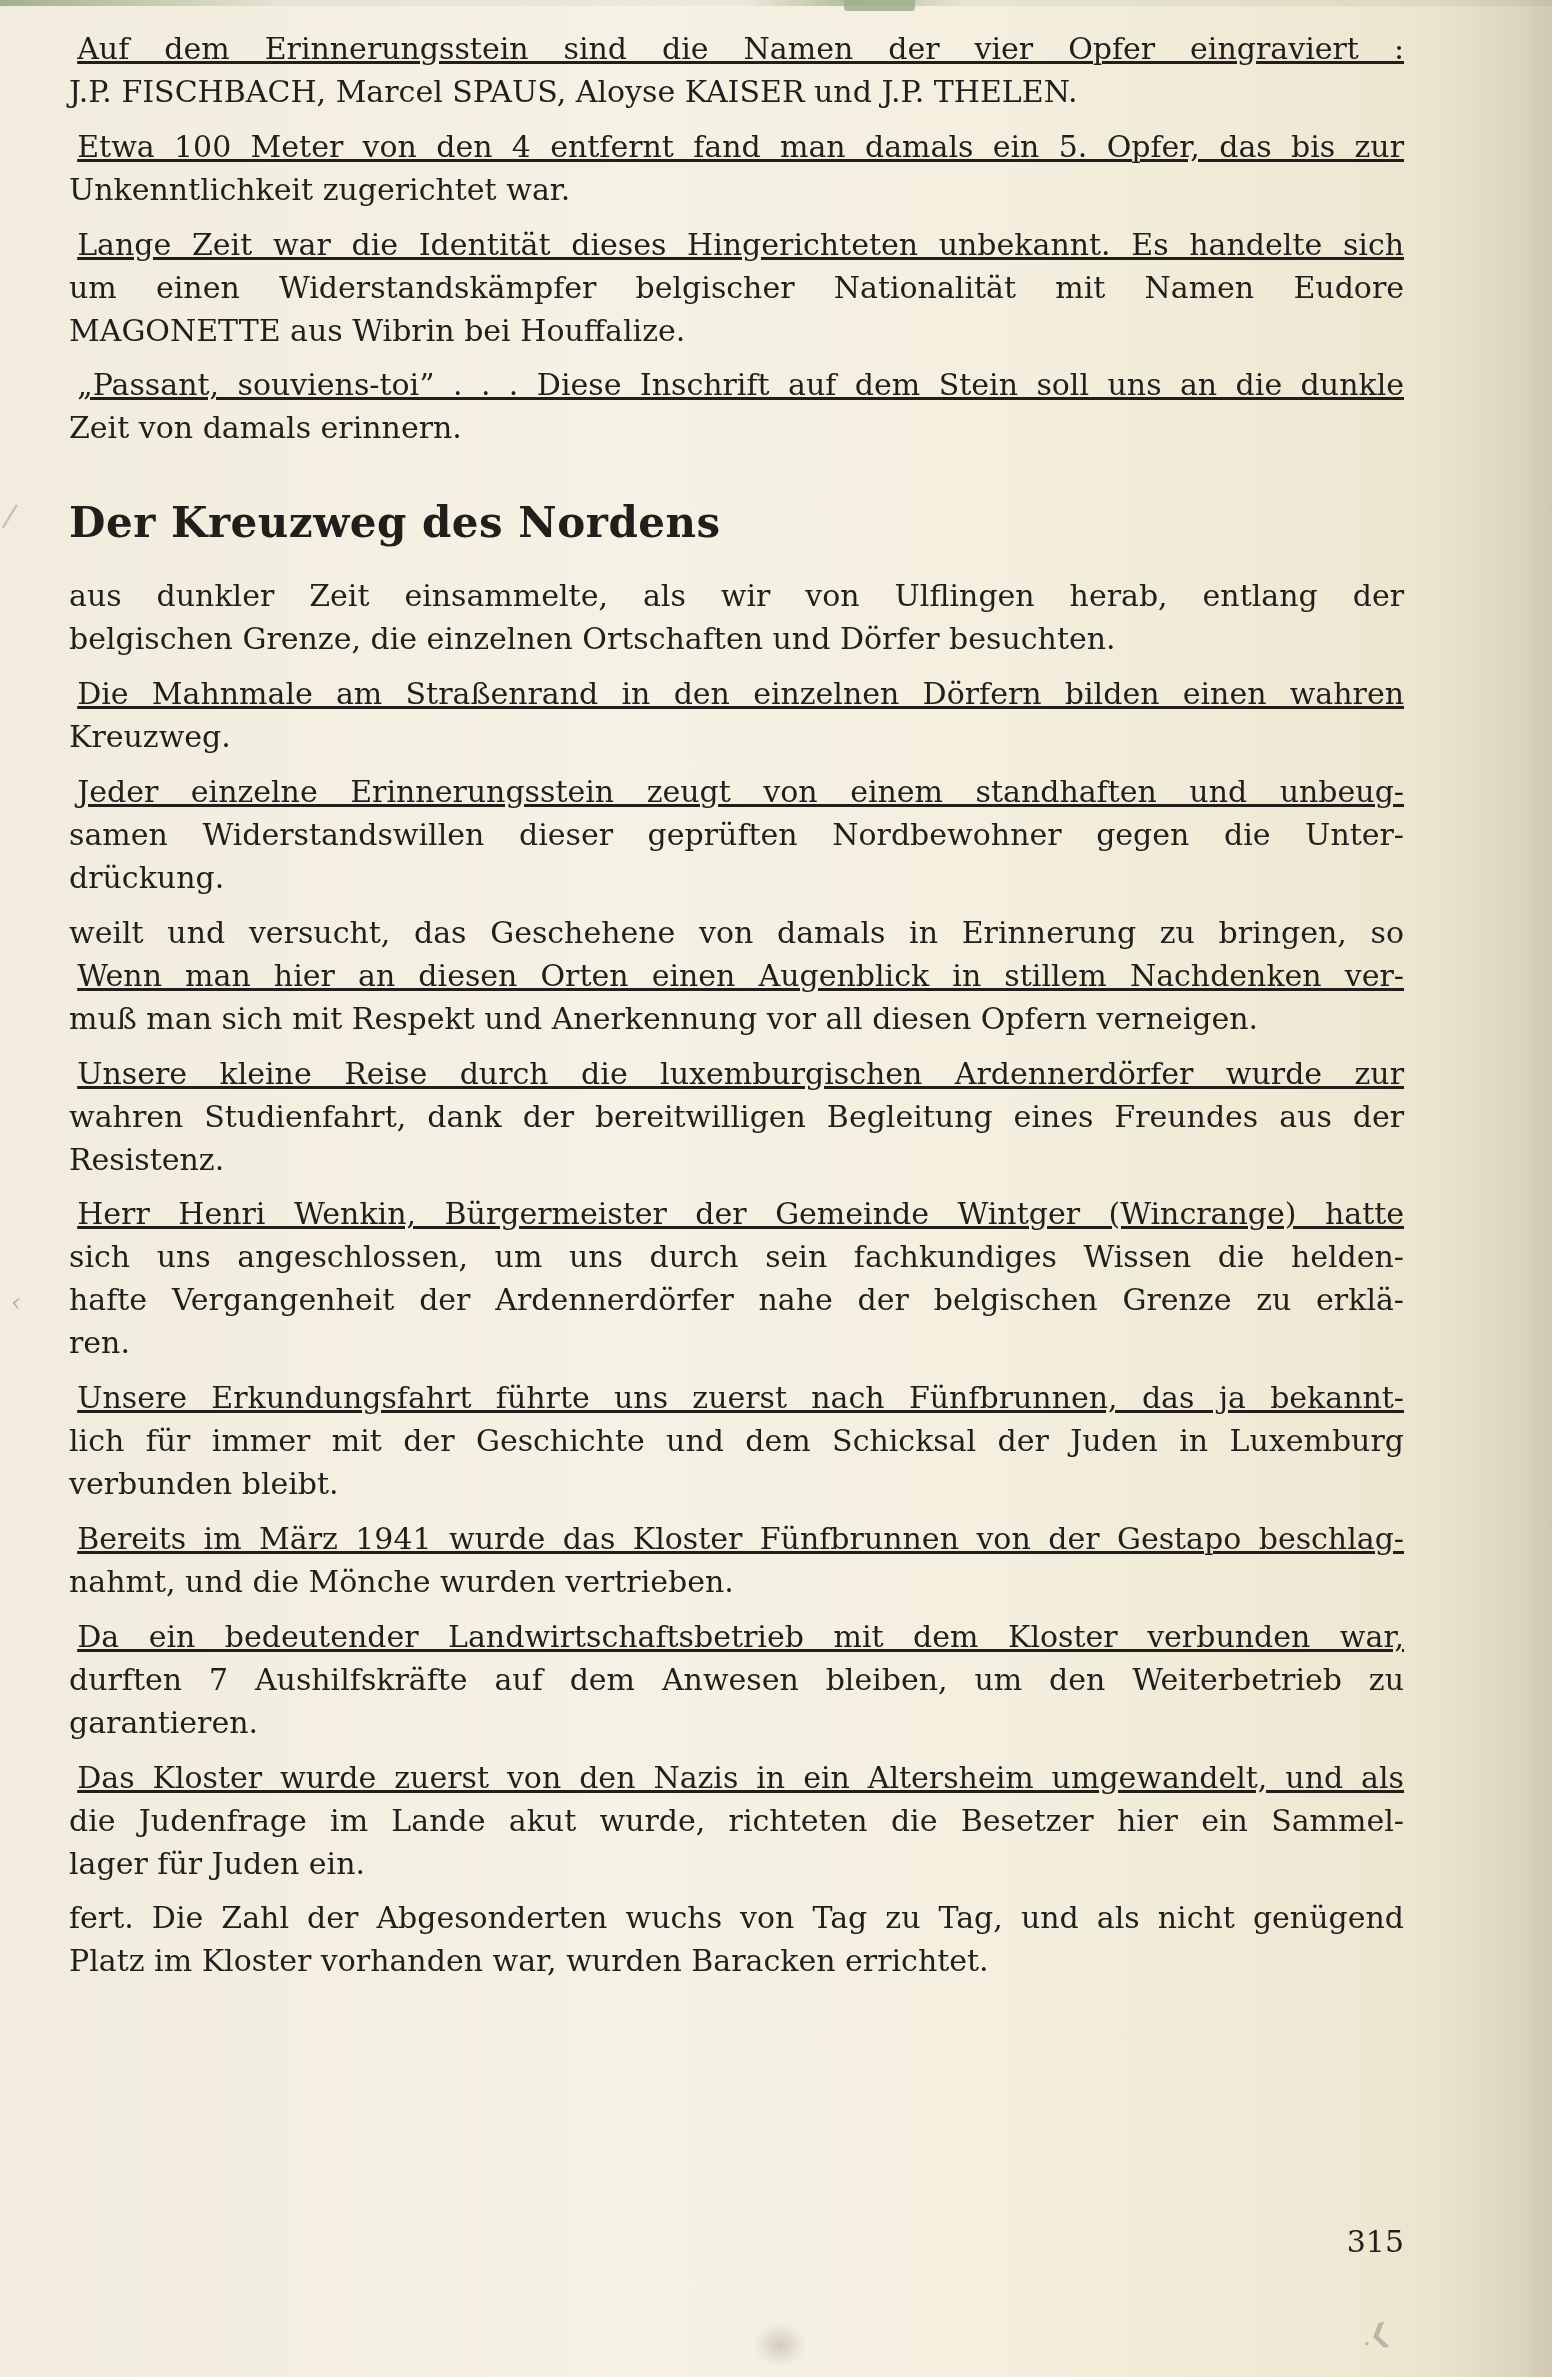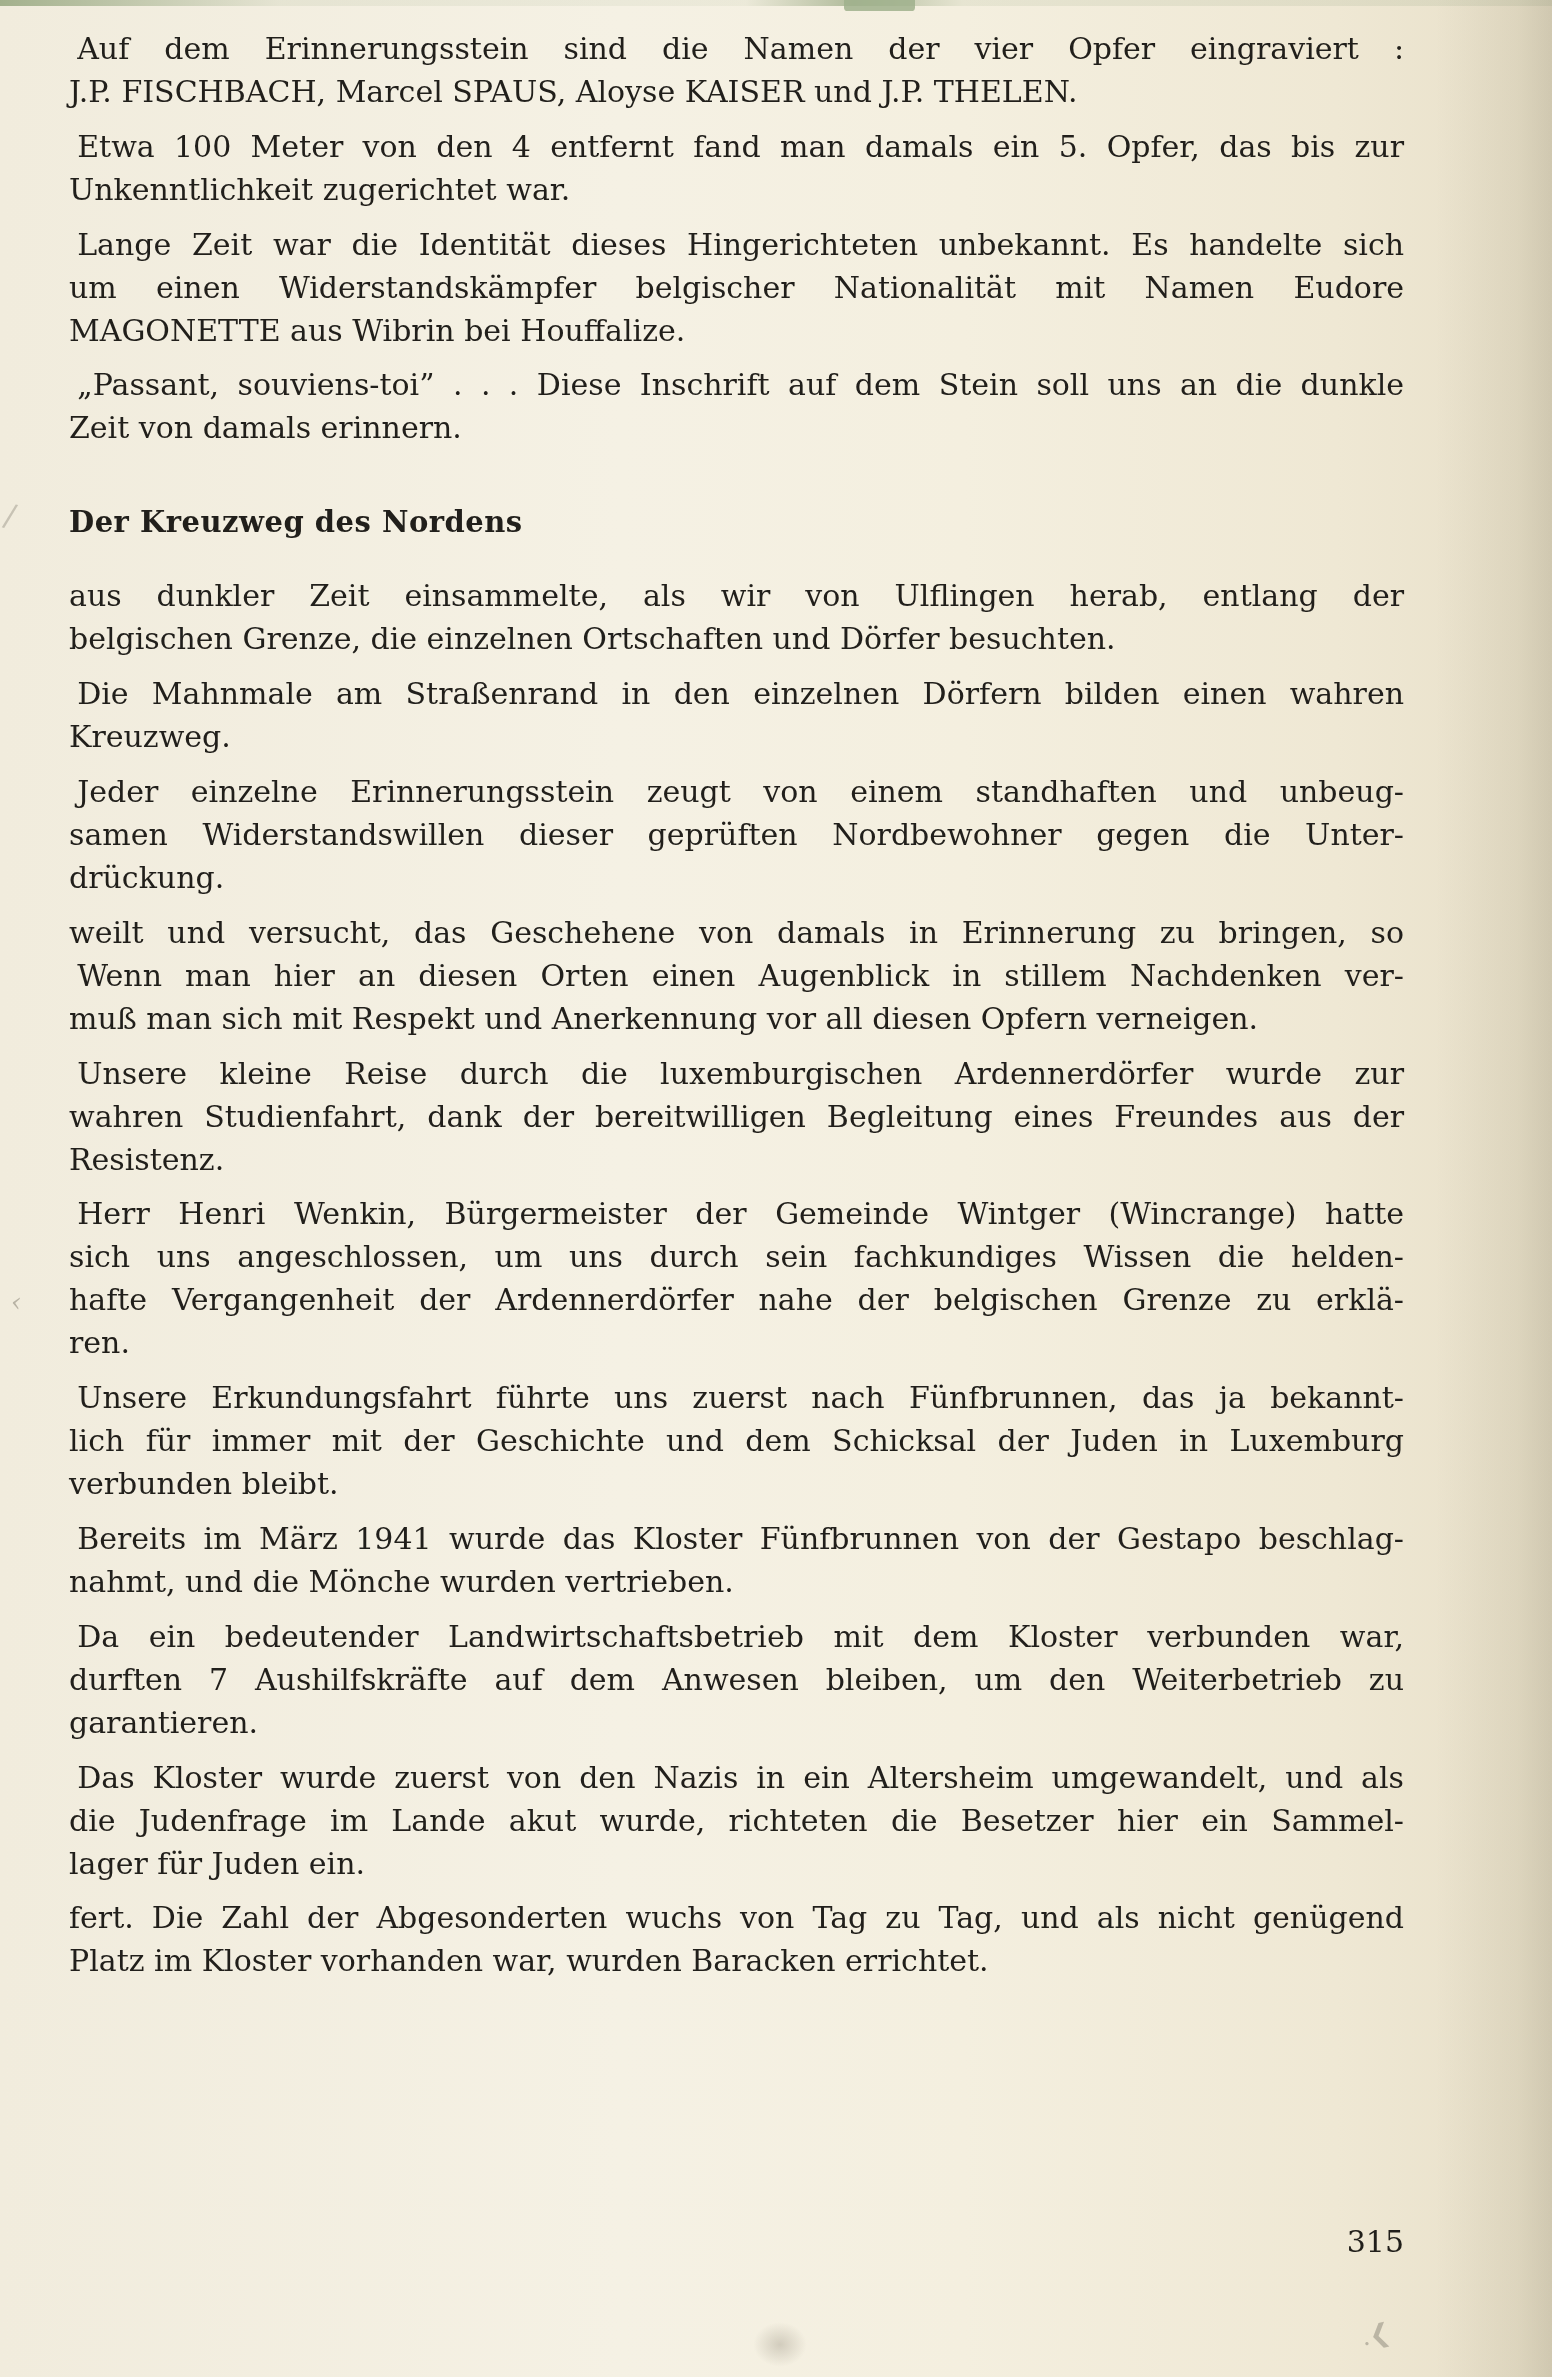--- a/index.html
+++ b/index.html
@@ -56,24 +56,24 @@
     margin: 0 0 11.8px 0;
   }
   .line {
     font-size: 30px;
     line-height: 43px;
     text-align: justify;
     text-align-last: justify;
     text-justify: inter-word;
     white-space: normal;
   }
-  .line.first { text-indent: 8.2px; }
+  .line.first { text-indent: 8.2px; text-decoration: underline; }
   .line.last  { text-align-last: left; }
   .heading {
-    font-size: 29px;
+    font-size: 42px;
     line-height: 45px;
     font-weight: bold;
     margin: 51px 0 29px 0;
     letter-spacing: 0.5px;
   }
   .page-number {
     position: absolute;
     top: 2224px;
     left: 69px;
     width: 1335px;

